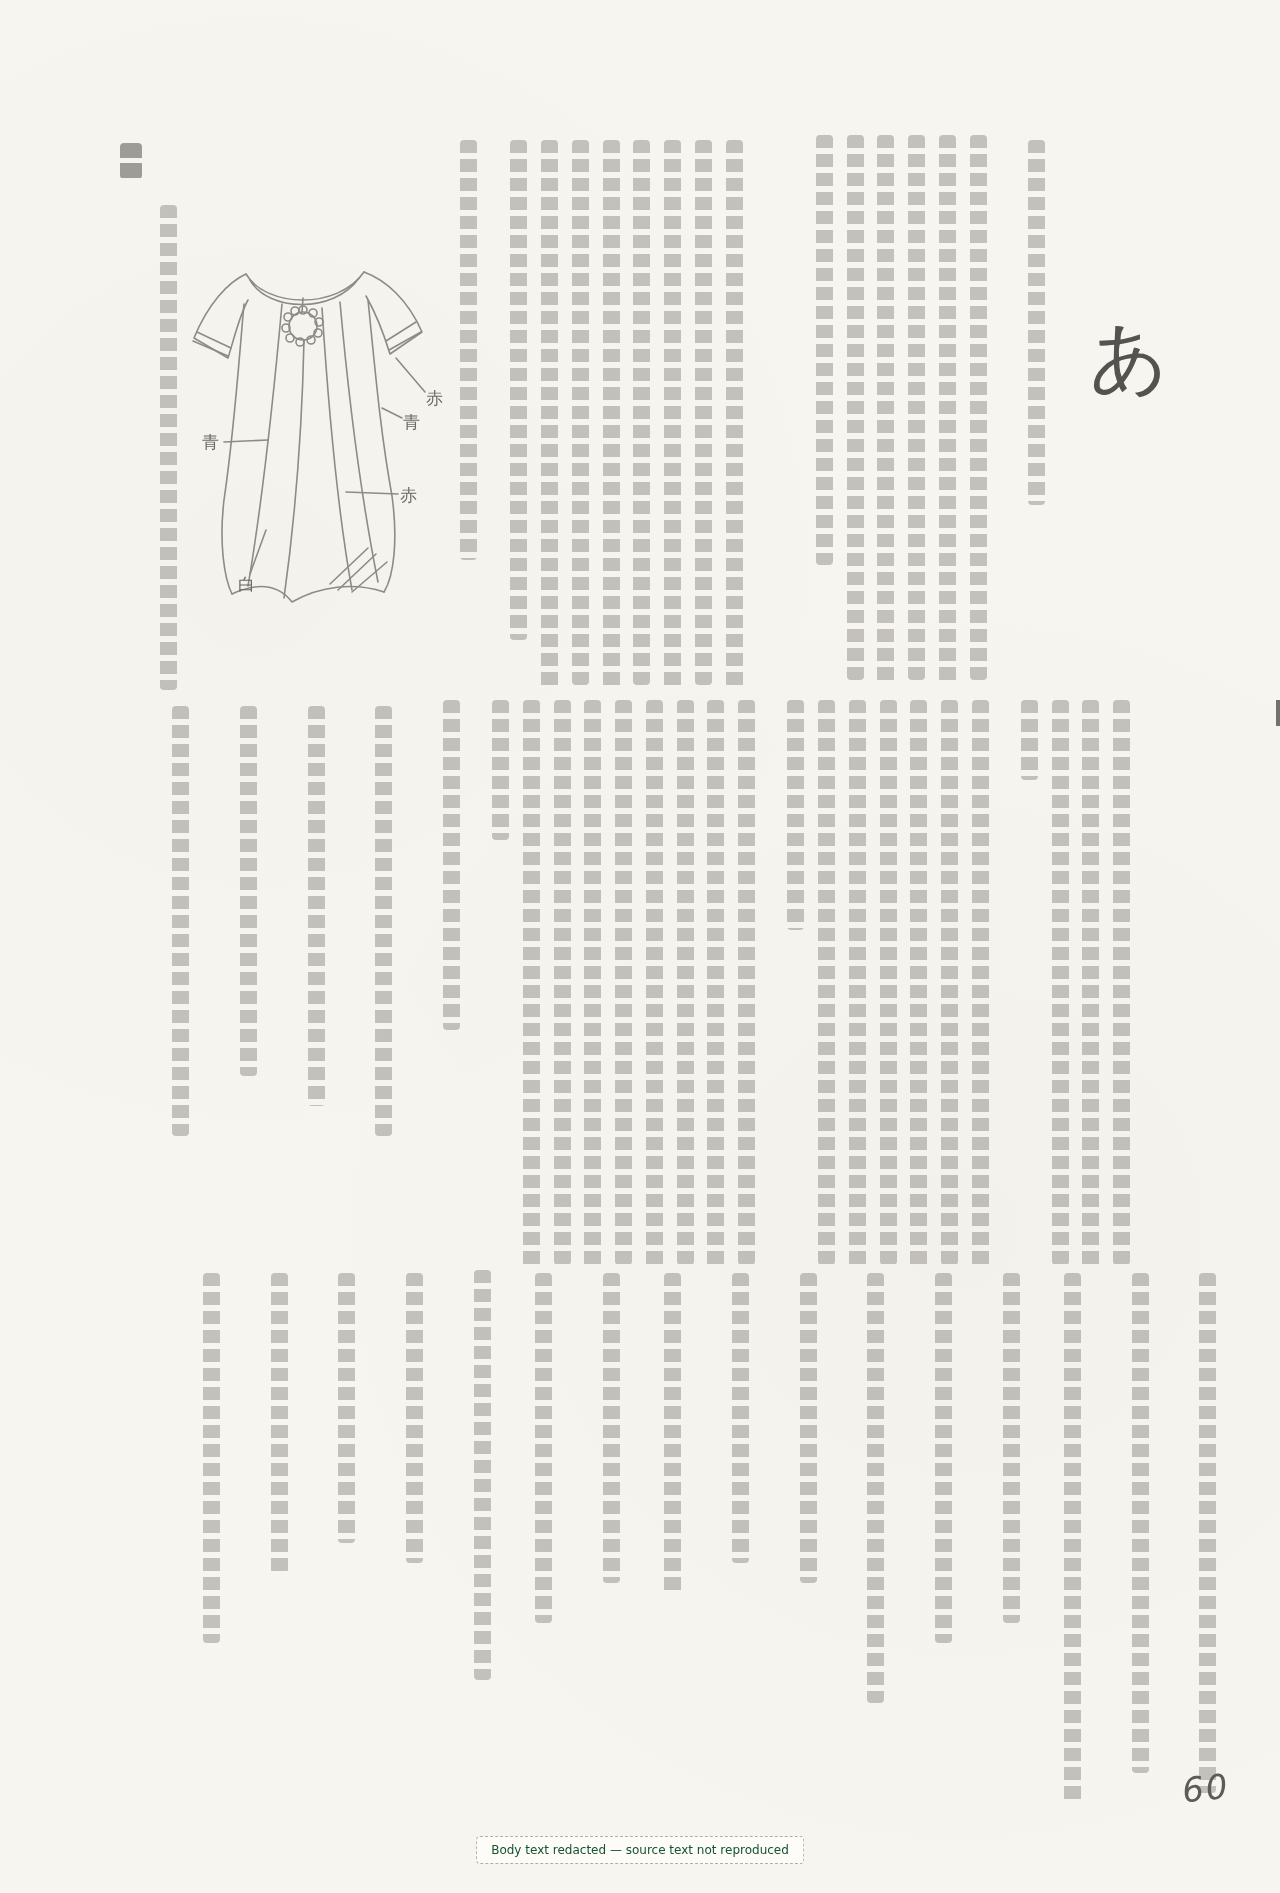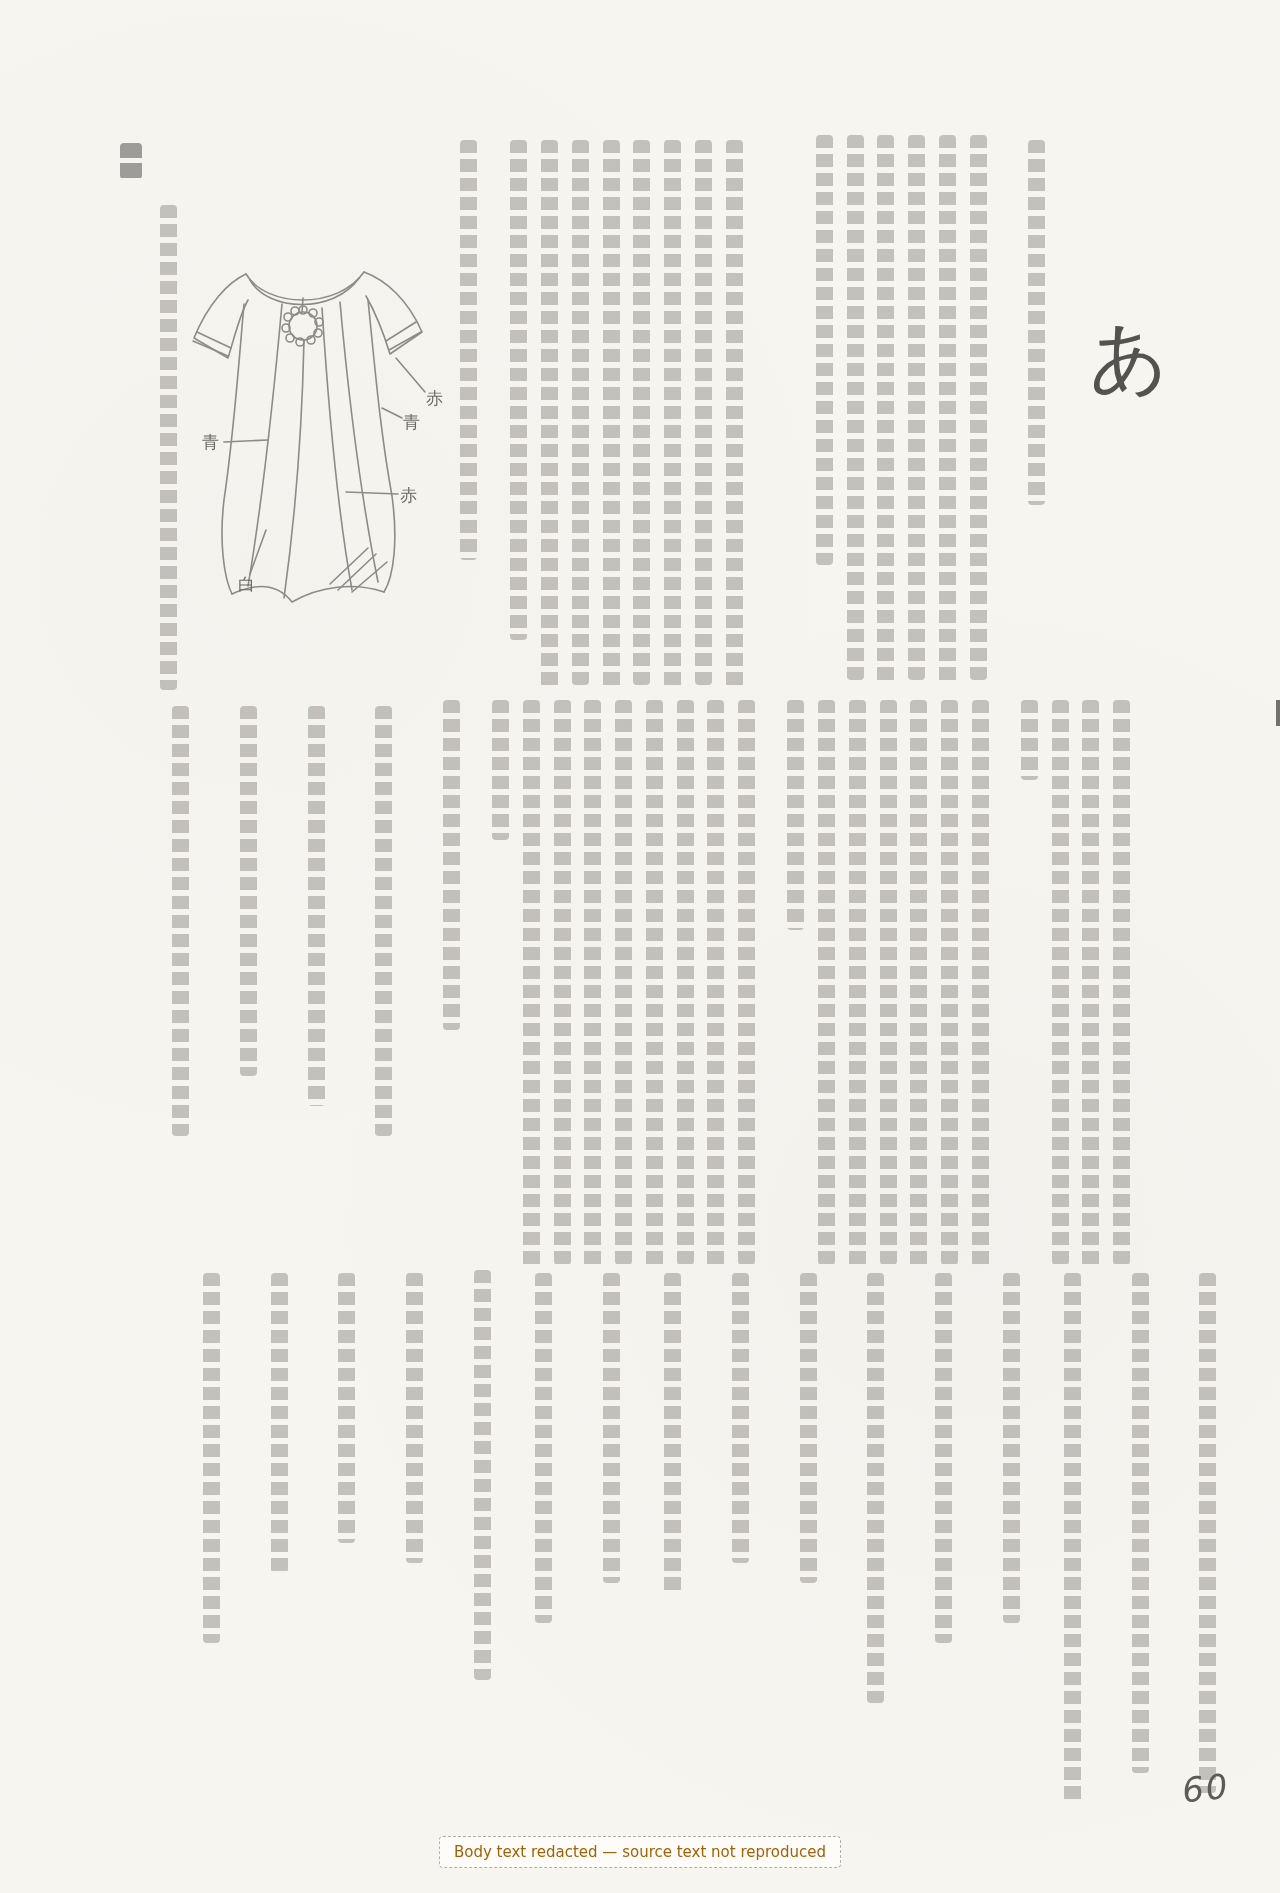--- a/index.html
+++ b/index.html
@@ -49,23 +49,23 @@
   }
   .redacted-col.heading { width: 22px; background: repeating-linear-gradient(
       to bottom, rgba(70, 68, 64, 0.5) 0px 15px, rgba(0,0,0,0) 15px 20px); }
   .leotard-figure { position: absolute; left: 182px; top: 242px; }
   .leotard-figure svg { display: block; }
   .redaction-notice {
     position: absolute;
     left: 50%; top: 1836px;
     transform: translateX(-50%);
     border: 1px dashed #b2aea6;
-    color: #a16207;
+    color: #14532d;
     background: rgba(255,254,250,0.8);
-    font-size: 15px;
+    font-size: 12px;
     padding: 6px 14px;
     border-radius: 4px;
     white-space: nowrap;
   }
   .edge-mark {
     position: absolute;
     right: 0; top: 700px;
     width: 4px; height: 26px;
     background: #3a3936;
     opacity: .7;

